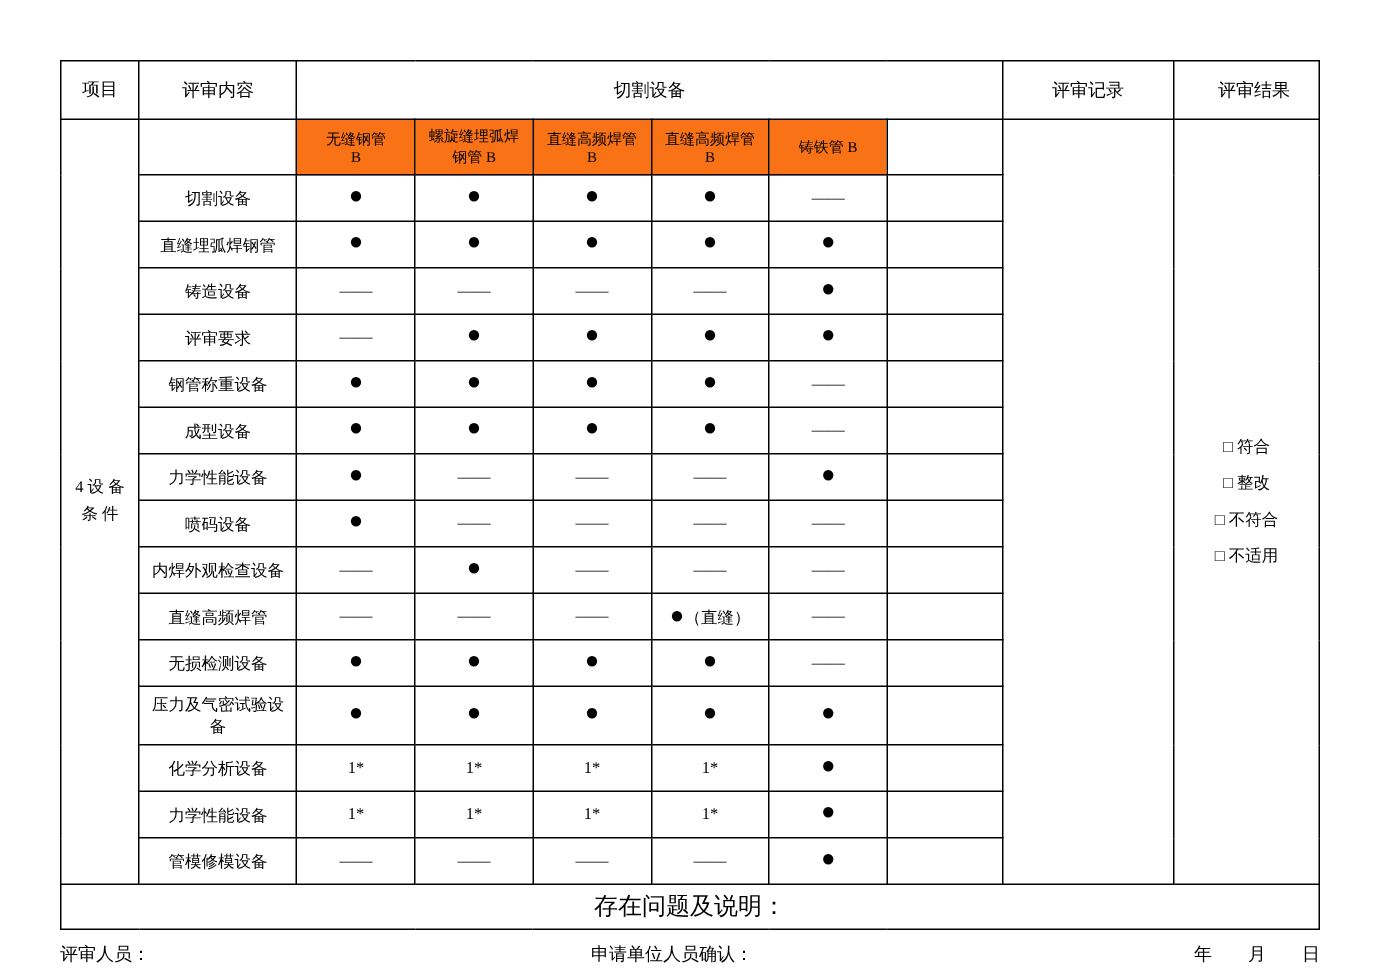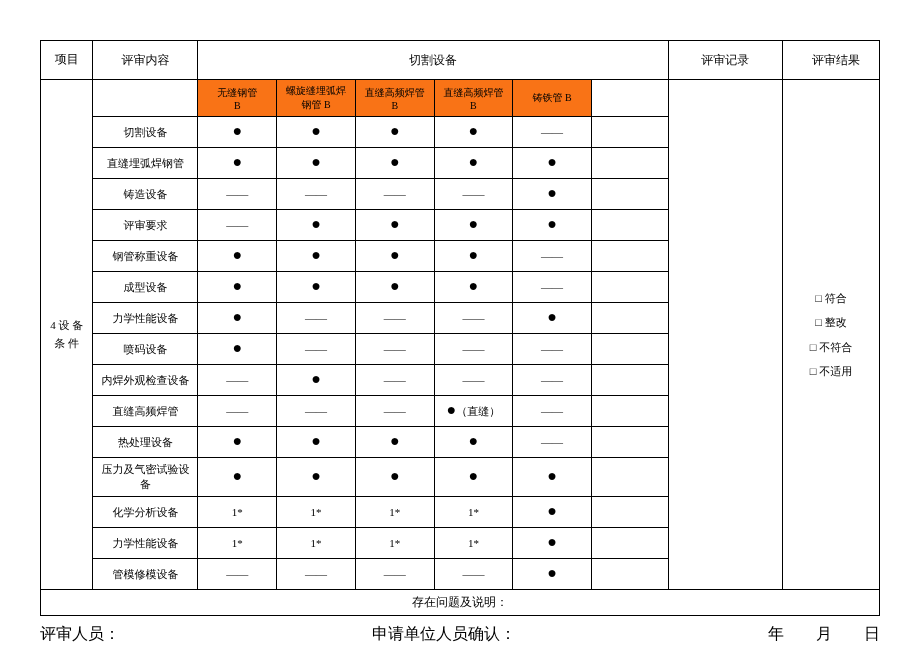--- a/index.html
+++ b/index.html
@@ -52,29 +52,29 @@
 }
 td.result-cell {
   width: 80px;
   text-align: left;
   padding-left: 10px;
   line-height: 2.2;
 }
 td.notes-cell {
   text-align: left;
   padding: 8px 14px 34px 14px;
-  font-size: 12px;
+  font-size: 16px;
 }
 .dot {
   font-size: 16px;
   line-height: 10px;
 }
 .footer {
   margin-top: 8px;
-  font-size: 16px;
+  font-size: 12px;
   display: flex;
   justify-content: space-between;
   align-items: flex-end;
 }
 </style>
 </head>
 <body>
 
 <table class="main">
   <tbody id="tbody">
@@ -186,21 +186,21 @@
       <tr>
         <td class="item-name">直缝高频焊管</td>
         <td class="mark-cell">——</td>
         <td class="mark-cell">——</td>
         <td class="mark-cell">——</td>
         <td class="mark-cell"><span class="dot">●</span>（直缝）</td>
         <td class="mark-cell">——</td>
         <td class="mark-cell"></td>
       </tr>
       <tr>
-        <td class="item-name">热处理设备</td>
+        <td class="item-name">无损检测设备</td>
         <td class="mark-cell"><span class="dot">●</span></td>
         <td class="mark-cell"><span class="dot">●</span></td>
         <td class="mark-cell"><span class="dot">●</span></td>
         <td class="mark-cell"><span class="dot">●</span></td>
         <td class="mark-cell">——</td>
         <td class="mark-cell"></td>
       </tr>
       <tr>
         <td class="item-name">压力及气密试验设备</td>
         <td class="mark-cell"><span class="dot">●</span></td>

